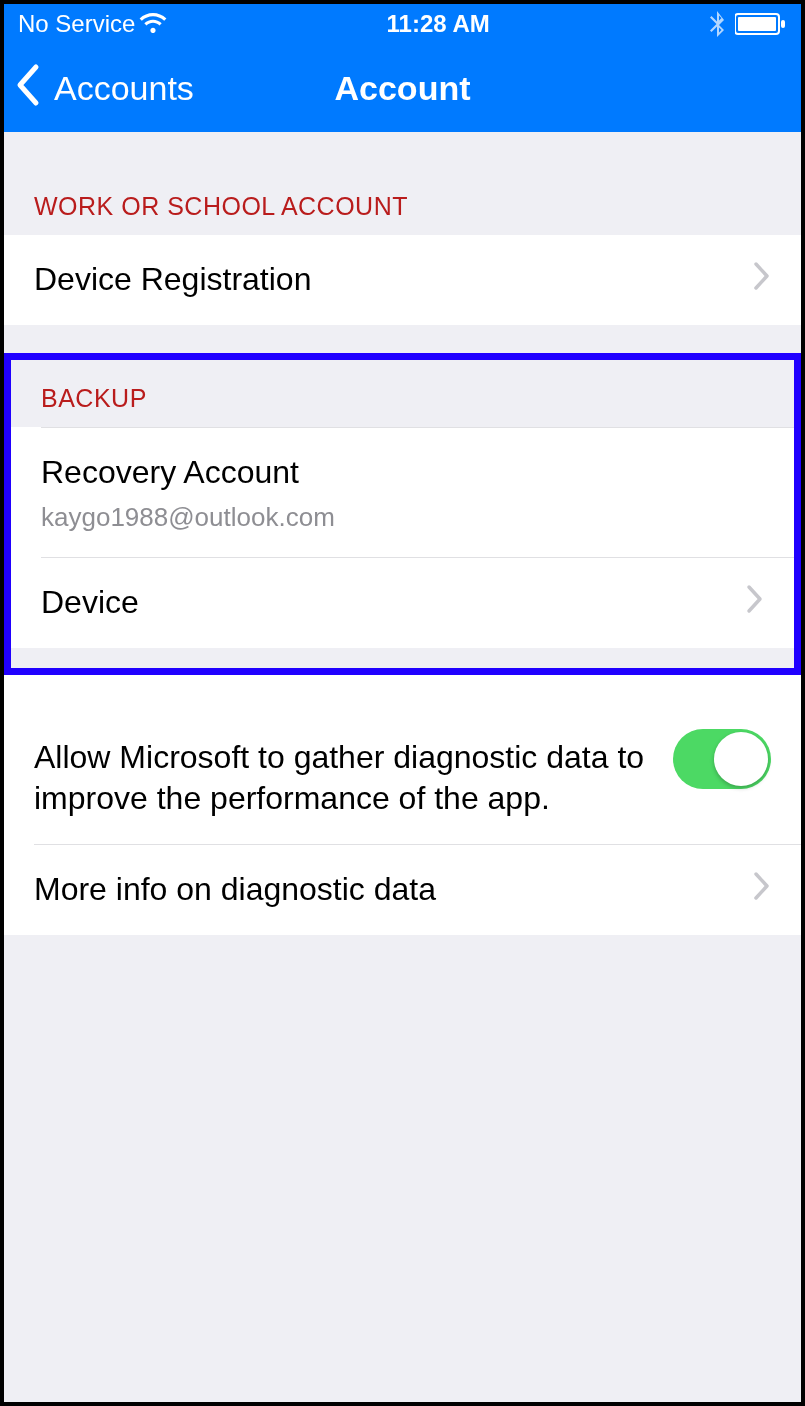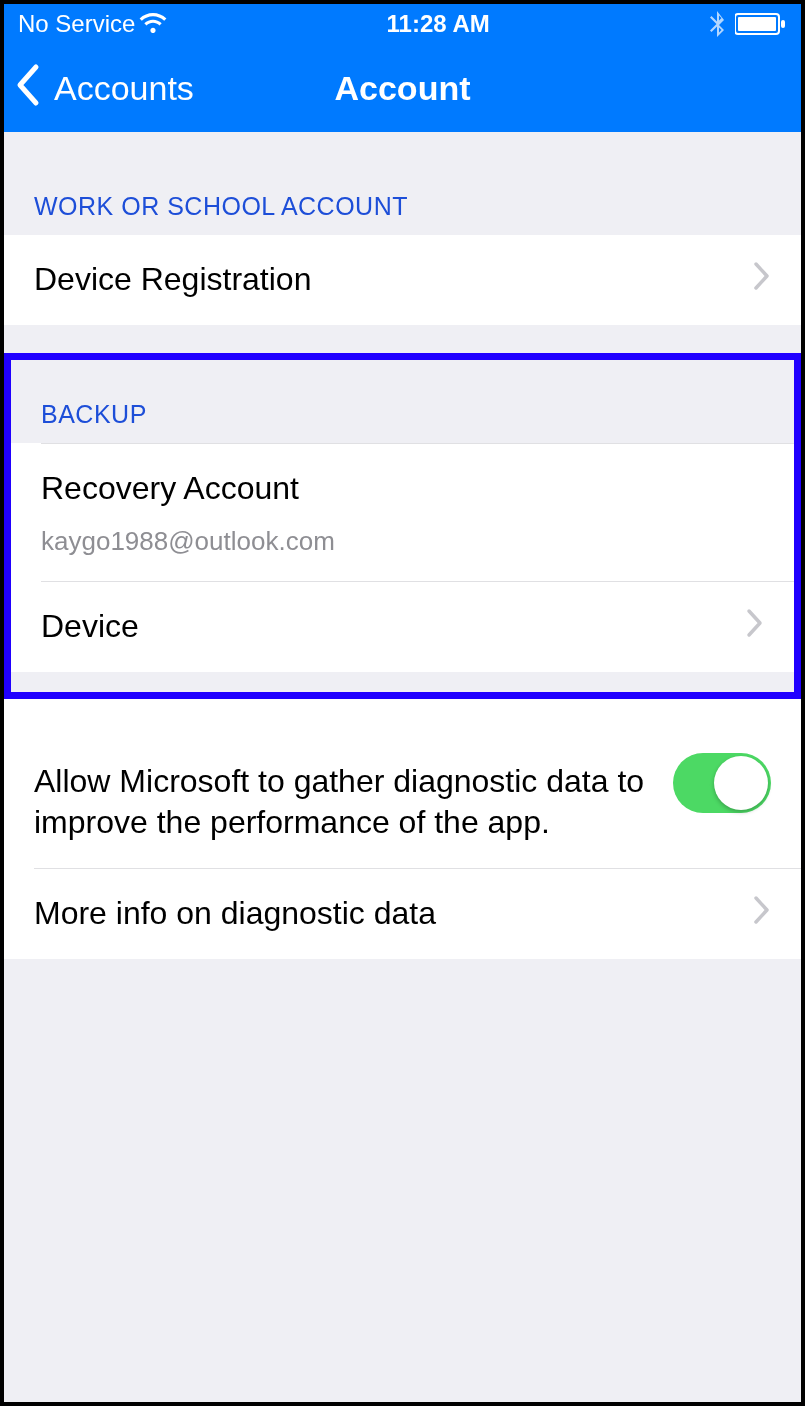--- a/index.html
+++ b/index.html
@@ -58,21 +58,21 @@
       position: absolute;
       left: 0;
       right: 0;
       text-align: center;
       font-size: 34px;
       font-weight: 600;
       pointer-events: none;
     }
     .content { flex: 1; overflow: auto; background: #efeff4; }
     .section-header {
-      color: #1d4ed8;
+      color: #b91c1c;
       font-size: 25px;
       letter-spacing: 0.5px;
       padding: 36px 30px 14px 30px;
       text-transform: uppercase;
     }
     .first-header { padding-top: 60px; }
     .cell-group { background: #fff; }
     .cell {
       background: #fff;
       display: flex;
@@ -80,21 +80,21 @@
       padding: 24px 30px;
       position: relative;
       min-height: 88px;
     }
     .cell-sep {
       border-bottom: 1px solid #e0e0e3;
       margin-left: 30px;
     }
     .cell-label { font-size: 32px; color: #000; flex: 1; line-height: 1.3; }
     .cell-sub { font-size: 26px; color: #8e8e93; margin-top: 9px; }
-    .cell-content { flex: 1; display: flex; flex-direction: column; gap: 8px; }
+    .cell-content { flex: 1; display: flex; flex-direction: column; }
     .chevron-right {
       color: #c7c7cc;
       font-size: 34px;
       font-weight: 300;
     }
     .toggle {
       width: 98px;
       height: 60px;
       border-radius: 30px;
       position: relative;
@@ -108,21 +108,21 @@
       background: #fff;
       border-radius: 50%;
       top: 3px;
       box-shadow: 0 2px 4px rgba(0,0,0,0.25);
     }
     .toggle.on .toggle-knob { right: 3px; }
     .highlight-box {
       border: 7px solid #2000ff;
       margin: 0 0;
     }
-    .highlight-box .section-header { padding-top: 40px; }
+    .highlight-box .section-header { padding-top: 24px; }
     .spacer { height: 28px; }
   </style>
 </head>
 <body>
 
 <div class="device-frame">
 
   <div class="status-bar">
     <div class="status-left">
       <span>No Service</span>

